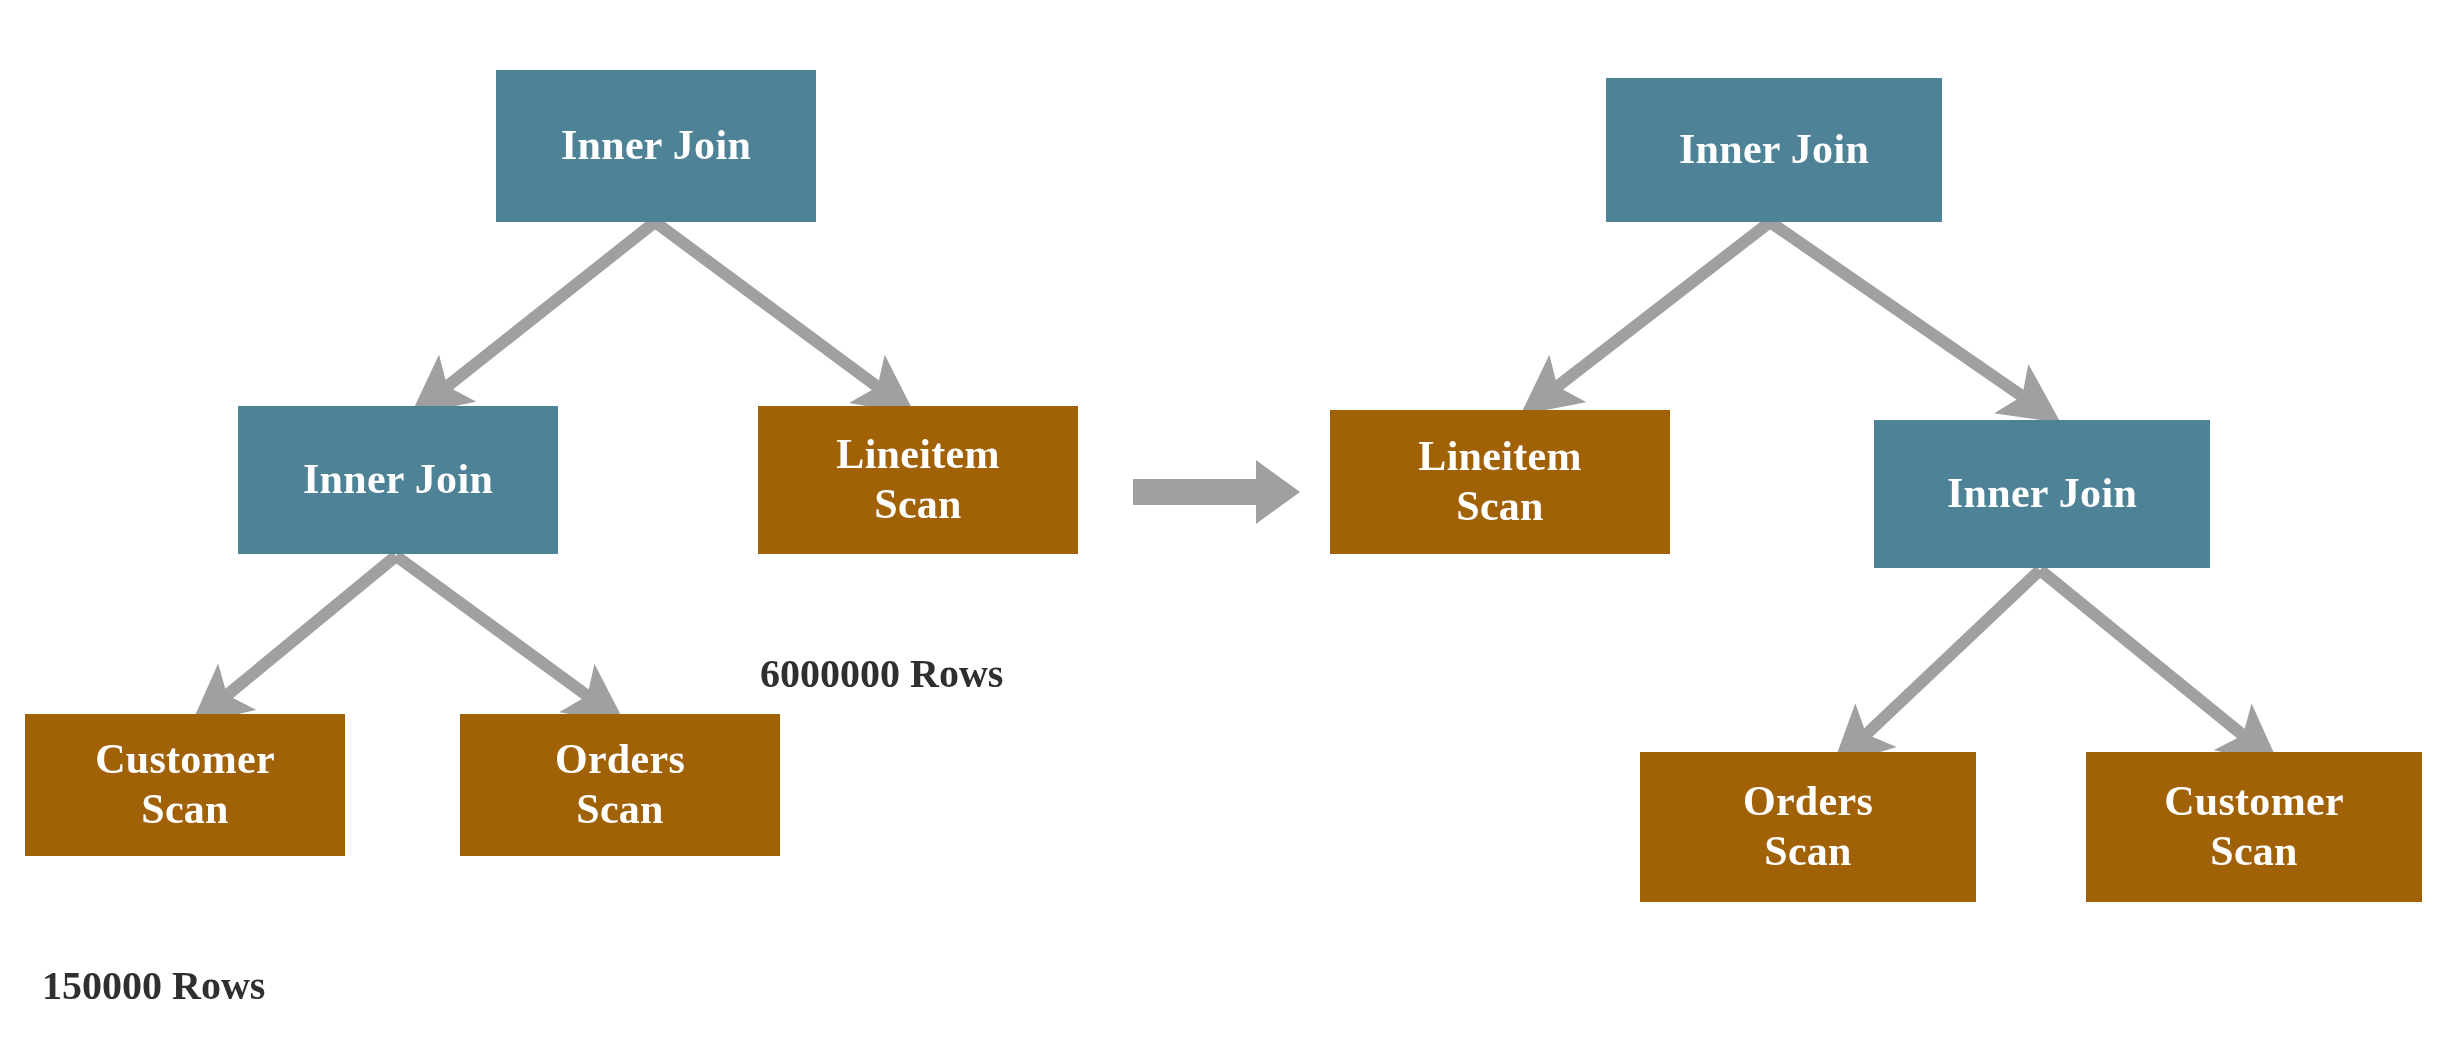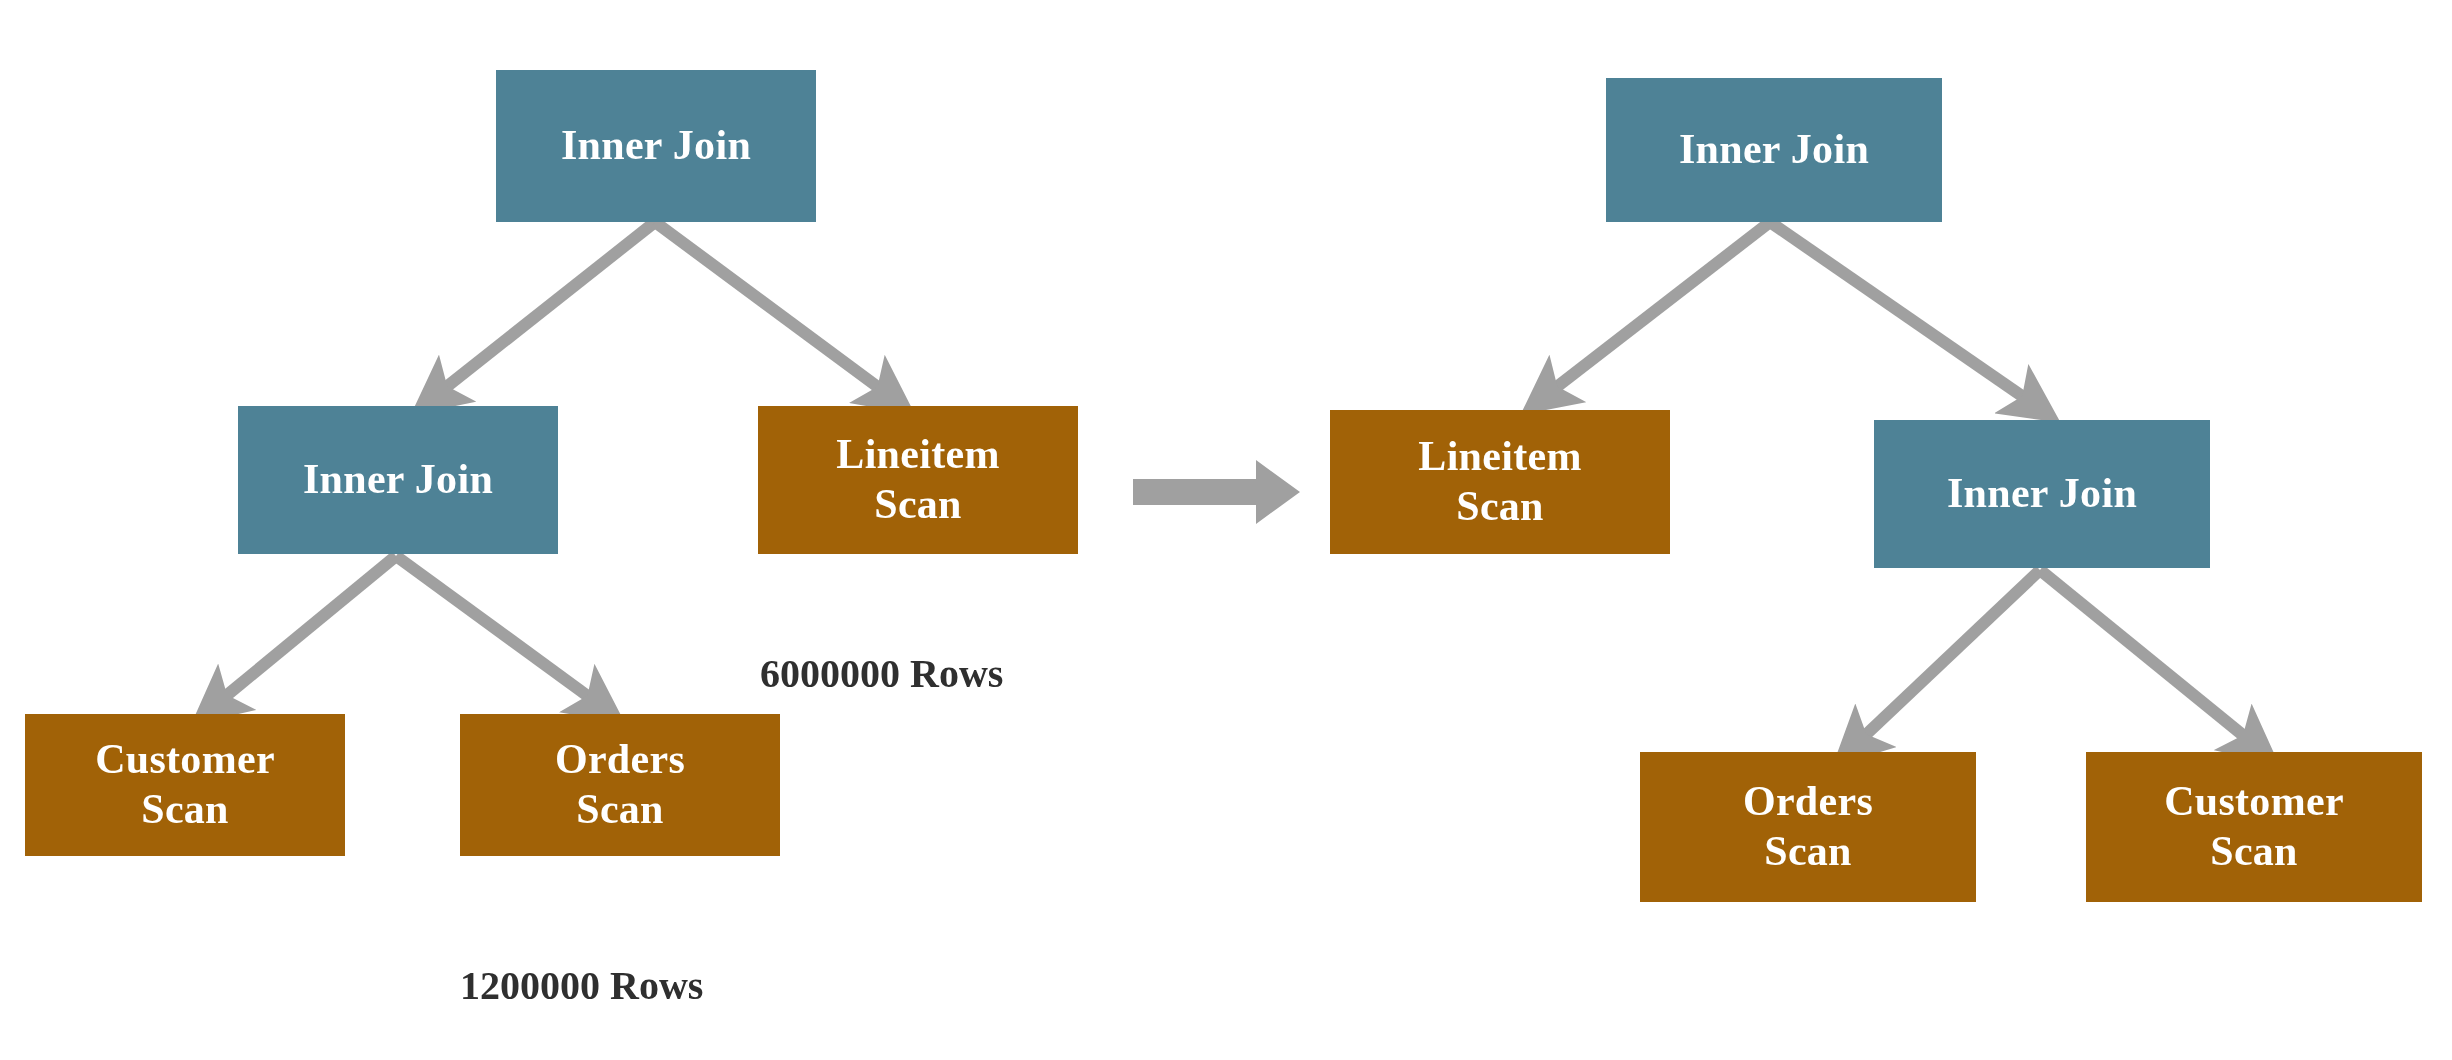--- a/index.html
+++ b/index.html
@@ -124,22 +124,22 @@
 Scan</span>
   </div>
 
   <div class="node scan" style="left:460px; top:714px; width:320px; height:142px;">
     <span class="label">Orders
 Scan</span>
   </div>
 
   <div class="rowlabel" style="left:760px; top:606px;margin-top:44px;">6000000 Rows</div>
 
+  <div class="rowlabel" style="left:42px; top:962px;">150000 Rows</div>
 
-  <div class="rowlabel" style="left:460px; top:962px;">1200000 Rows</div>
 
   <div class="node join" style="left:1606px; top:78px; width:336px; height:144px;">
     <span class="label">Inner Join</span>
   </div>
 
   <div class="node scan" style="left:1330px; top:410px; width:340px; height:144px;">
     <span class="label">Lineitem
 Scan</span>
   </div>
 

